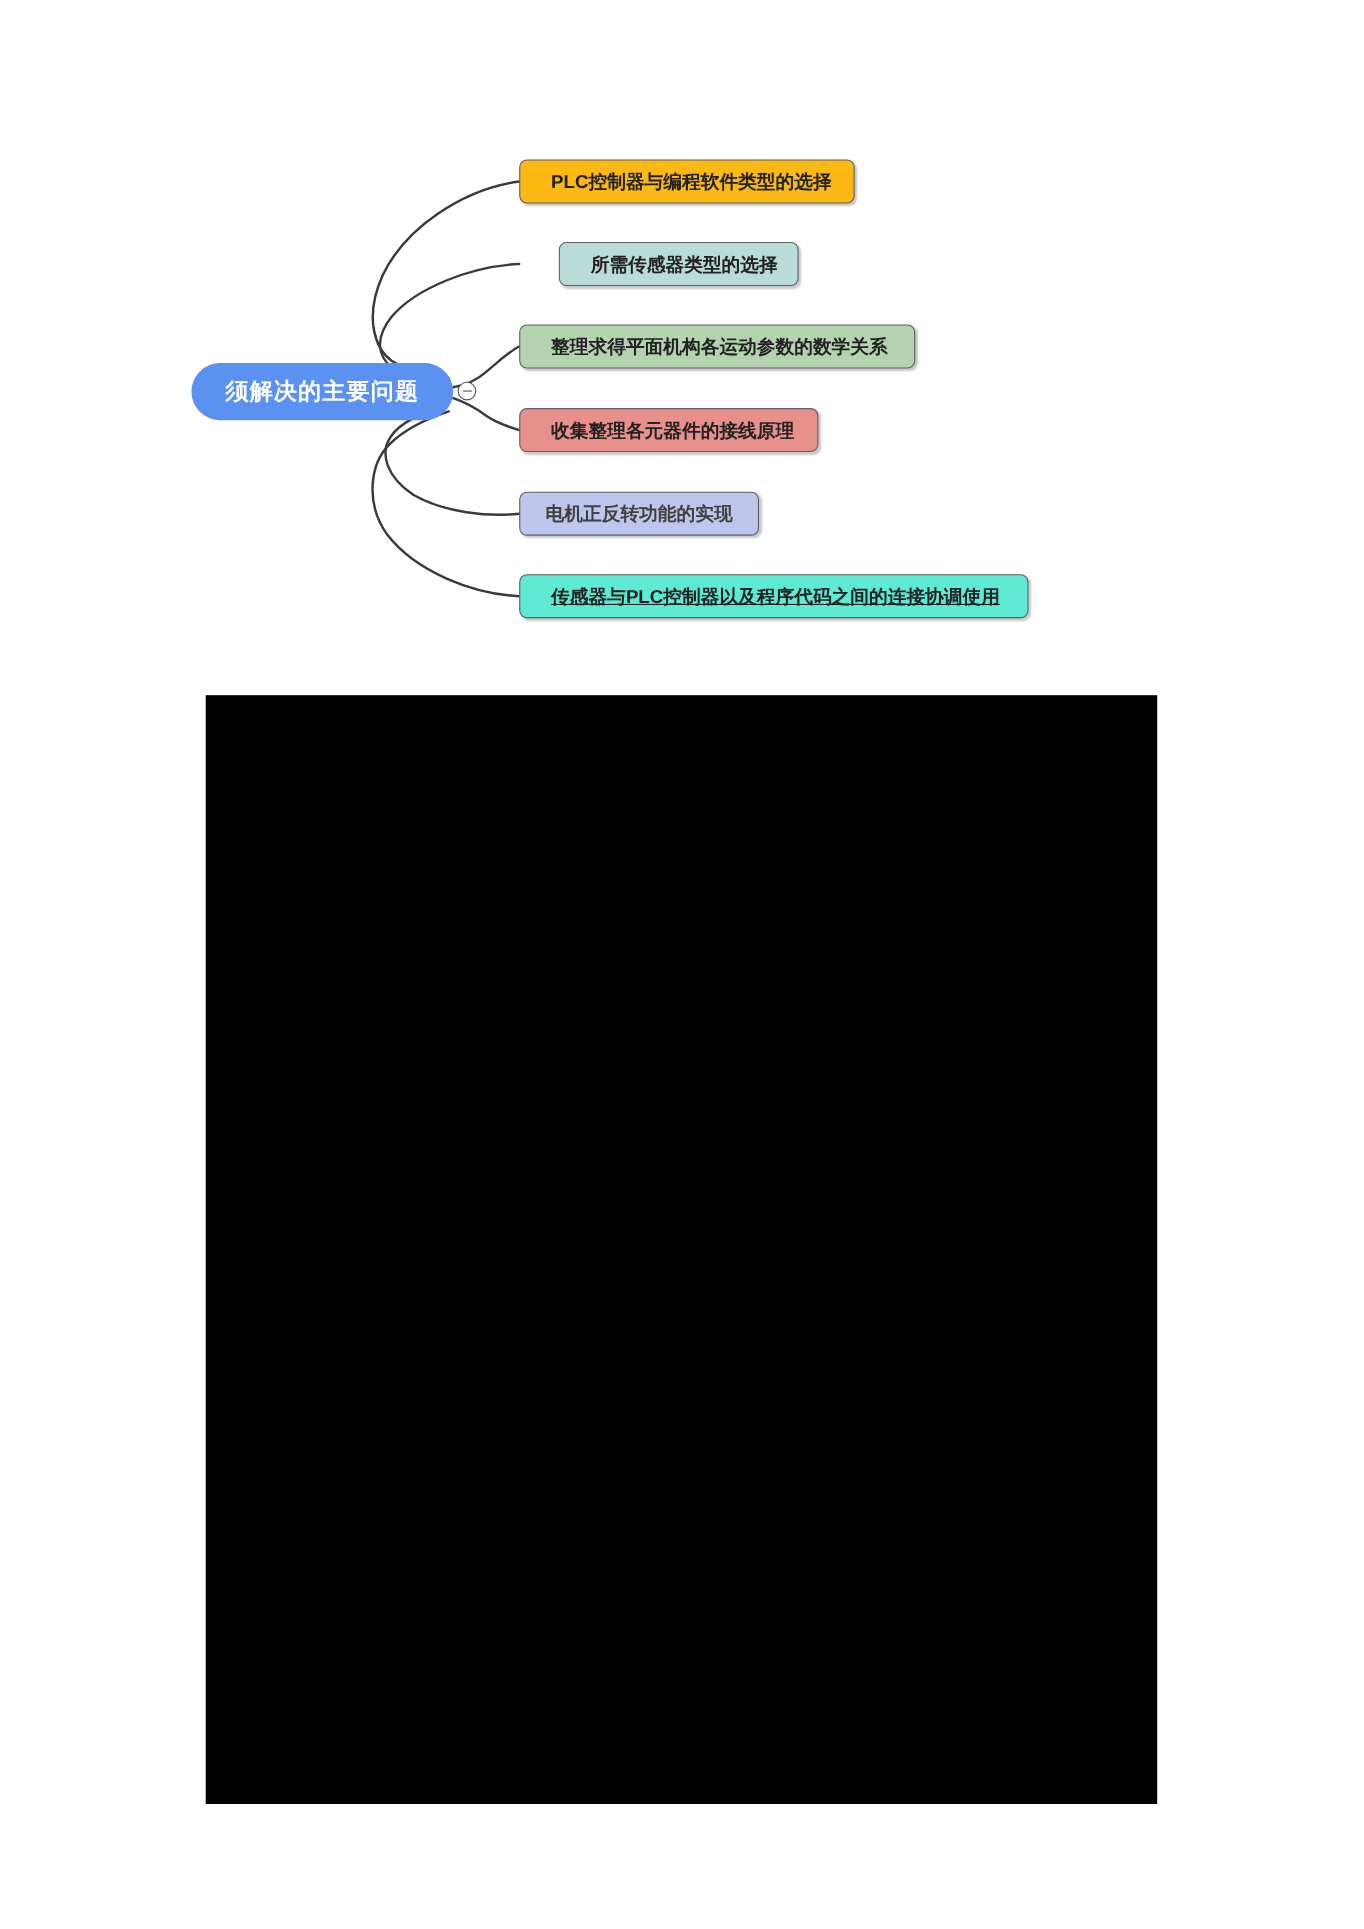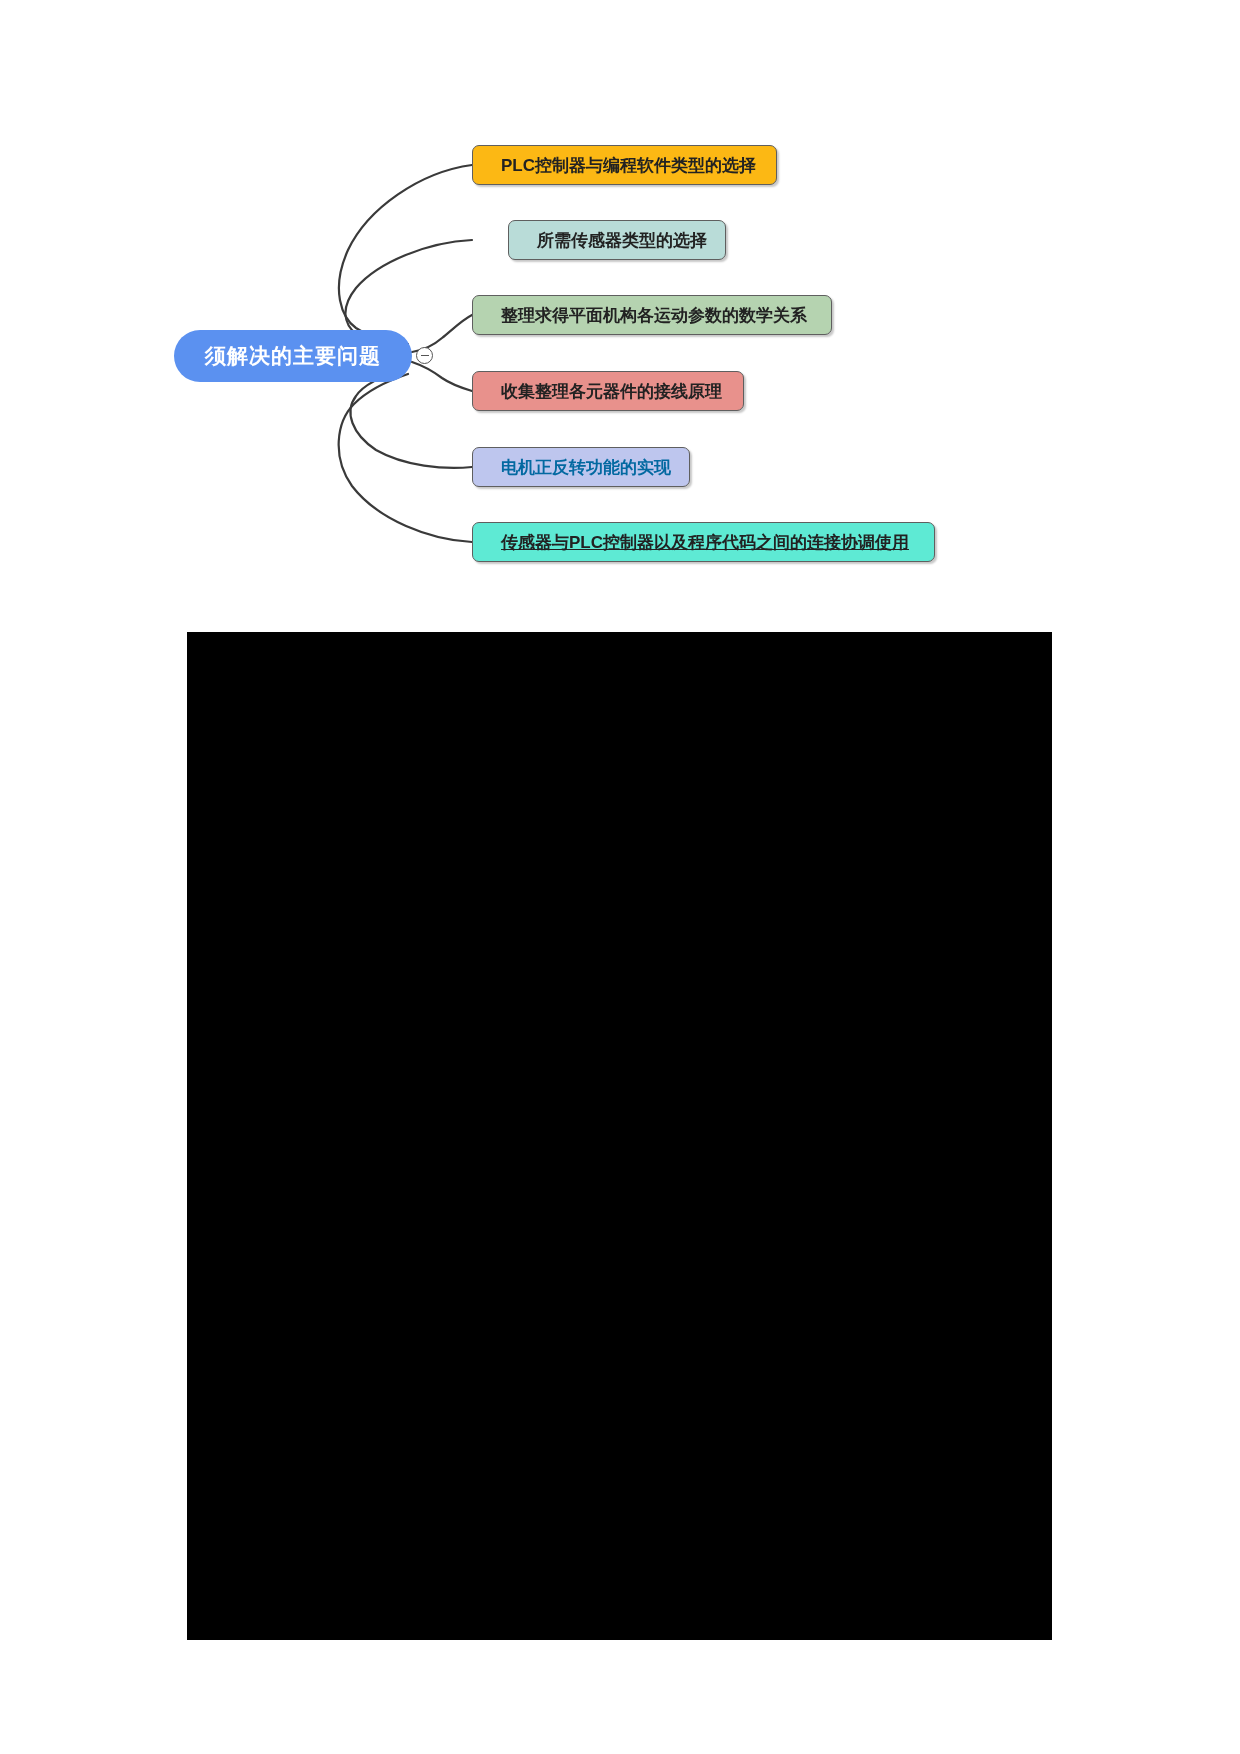--- a/index.html
+++ b/index.html
@@ -121,21 +121,21 @@
       </div>
       <div class="leaf" style="left: 472px; top: 220px; width: 218px; height: 40px; background: rgb(185, 220, 216); border-color: rgb(95, 95, 95); color: rgb(34, 34, 34); margin-left: 36px;">
         <span>所需传感器类型的选择</span>
       </div>
       <div class="leaf" style="left: 472px; top: 295px; width: 360px; height: 40px; background: rgb(181, 211, 176); border-color: rgb(95, 95, 95); color: rgb(34, 34, 34);">
         <span>整理求得平面机构各运动参数的数学关系</span>
       </div>
       <div class="leaf" style="left: 472px; top: 371px; width: 272px; height: 40px; background: rgb(232, 145, 140); border-color: rgb(95, 95, 95); color: rgb(34, 34, 34);">
         <span>收集整理各元器件的接线原理</span>
       </div>
-      <div class="leaf" style="left: 472px; top: 447px; width: 218px; height: 40px; background: rgb(190, 198, 238); border-color: rgb(95, 95, 95); color: #0369a1;">
+      <div class="leaf" style="left: 472px; top: 447px; width: 218px; height: 40px; background: rgb(190, 198, 238); border-color: rgb(95, 95, 95); color: #404040; justify-content: center;">
         <span>电机正反转功能的实现</span>
       </div>
       <div class="leaf" style="left: 472px; top: 522px; width: 463px; height: 40px; background: #5eead4; border-color: rgb(95, 95, 95); color: rgb(34, 34, 34); text-decoration: underline;">
         <span>传感器与PLC控制器以及程序代码之间的连接协调使用</span>
       </div>
     </div>
 
   <div class="black-region" style="left: 187px; top: 632px; width: 865px; height: 1008px; background: rgb(0, 0, 0);"></div>
 
 </div>

